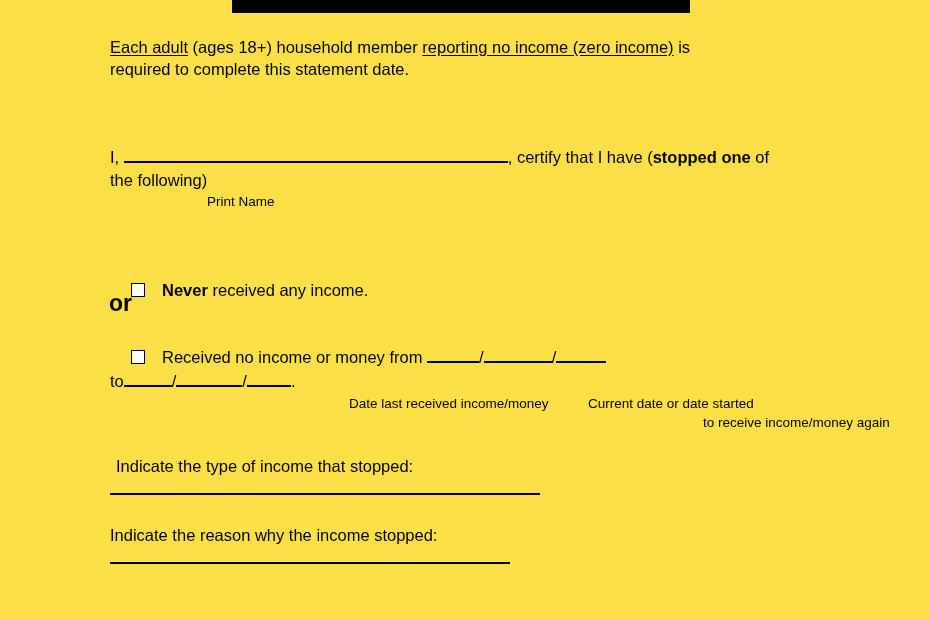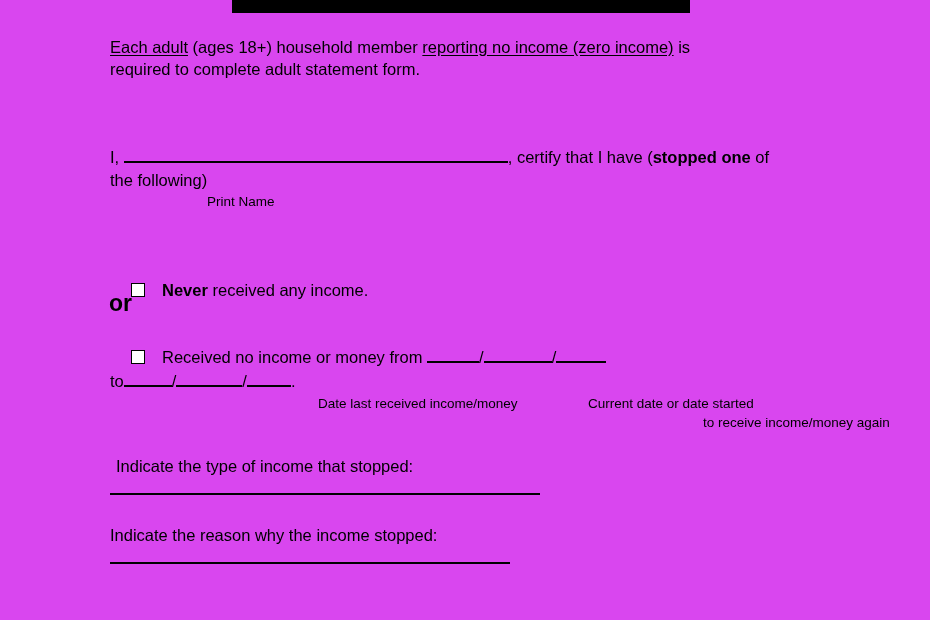--- a/index.html
+++ b/index.html
@@ -1,17 +1,17 @@
 <!DOCTYPE html>
 <html><head>
 <meta charset="utf-8">
 <style>
   html,body{margin:0;padding:0;background:#fff;}
   #canvas{
-    position:relative;width:930px;height:620px;background:#d946ef;
+    position:relative;width:930px;height:620px;background:#fde047;
     font-family:"Liberation Sans","DejaVu Sans",sans-serif;color:#000;
     overflow:hidden;
   }
   .abs{position:absolute;}
   .line{white-space:pre;font-size:16.5px;line-height:22px;}
   .bar{background:#000;}
   u{text-decoration:underline;text-underline-offset:2px;}
   b{font-weight:bold;}
   .blank{display:inline-block;height:13px;border-bottom:2px solid #000;}
   .w-app{width:190px;margin-left:44px;}
@@ -26,41 +26,41 @@
   .hline{border-top:2px solid #000;height:0;}
 </style>
 </head>
 <body>
 
 <div id="canvas">
 
   <div class="abs bar" style="left:232px;top:0;width:458px;height:13px;"></div>
 
   <div class="abs line" style="left:110px;top:36px;"><u>Each adult</u><span> (ages 18+) household member </span><u>reporting no income (zero income)</u><span> is</span></div>
-  <div class="abs line" style="left:110px;top:58px;">required to complete adult statement form.</div>
+  <div class="abs line" style="left:110px;top:58px;">required to complete this statement date.</div>
 
 
   <div class="abs line" style="left:110px;top:146px;"><span>I, </span><span class="blank w-name"></span><span>, certify that I have (</span><b>stopped one</b><span> of</span></div>
   <div class="abs line" style="left:110px;top:169px;">the following)</div>
   <div class="abs small" style="left:207px;top:193px;">Print Name</div>
 
   <div class="abs cbrow" style="left:131px;top:233px;margin-top:46px;">
     <span class="cbox"></span>
     <span class="line"><b>Never</b><span> received any income.</span></span>
   </div>
 
   <div class="abs or" style="left:109px;top:291px;">or</div>
 
   <div class="abs cbrow" style="left:131px;top:346px;">
     <span class="cbox"></span>
     <span class="line"><span>Received no income or money from </span><span class="blank w52"></span><span>/</span><span class="blank w68"></span><span>/</span><span class="blank w50"></span></span>
   </div>
   <div class="abs line" style="left:110px;top:370px;"><span>to</span><span class="blank w48"></span><span>/</span><span class="blank w66"></span><span>/</span><span class="blank w44"></span><span>.</span></div>
 
-  <div class="abs small" style="left:318px;top:395px;">Date last received income/money</div>
+  <div class="abs small" style="left:349px;top:395px;">Date last received income/money</div>
   <div class="abs small" style="left:588px;top:395px;">Current date or date started</div>
   <div class="abs small" style="left:703px;top:414px;">to receive income/money again</div>
 
   <div class="abs line" style="left:116px;top:455px;">Indicate the type of income that stopped:</div>
   <div class="abs hline" style="left:110px;top:493px;width:430px;"></div>
 
   <div class="abs line" style="left:110px;top:524px;">Indicate the reason why the income stopped:</div>
   <div class="abs hline" style="left:110px;top:562px;width:400px;"></div>
 
 </div>

